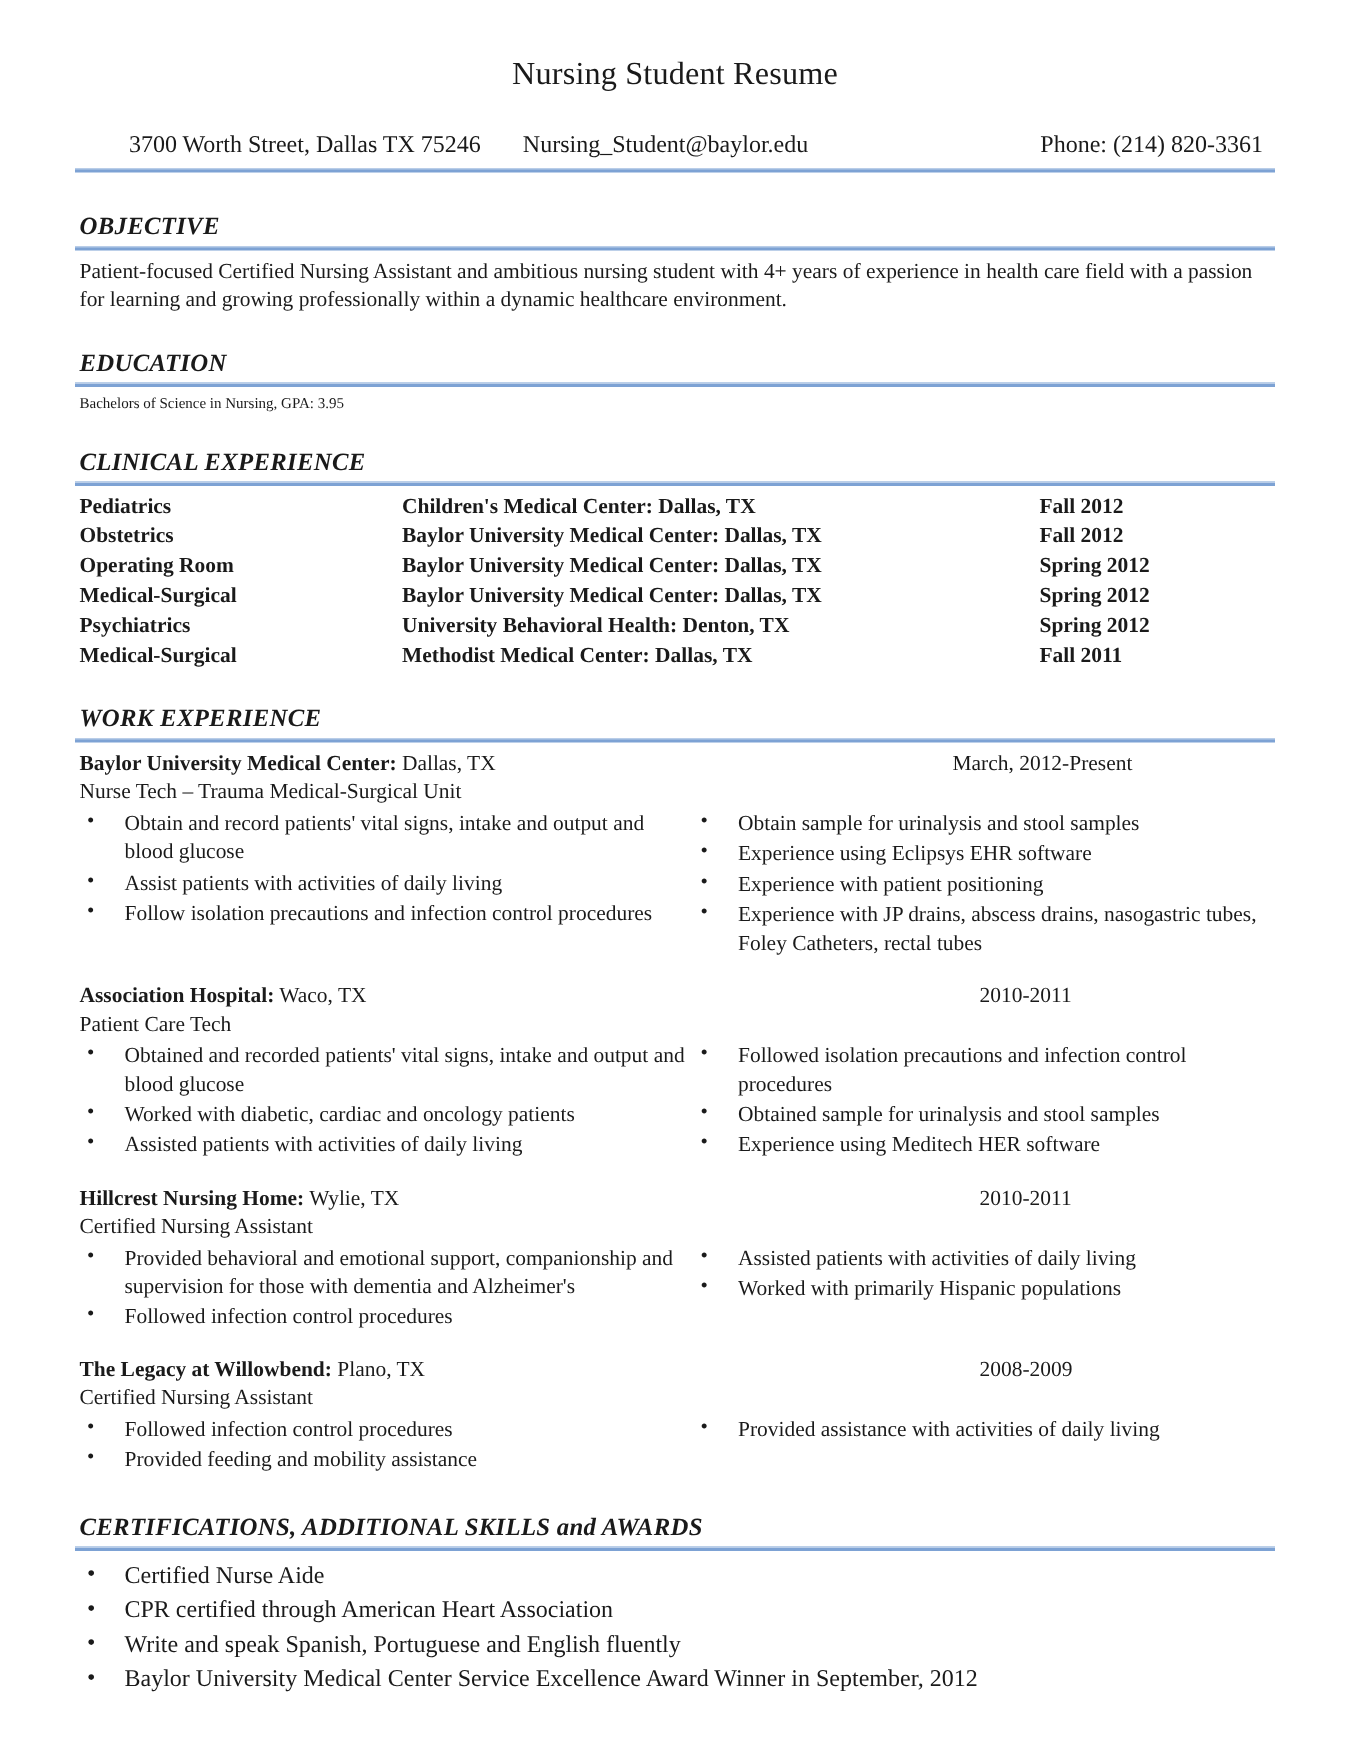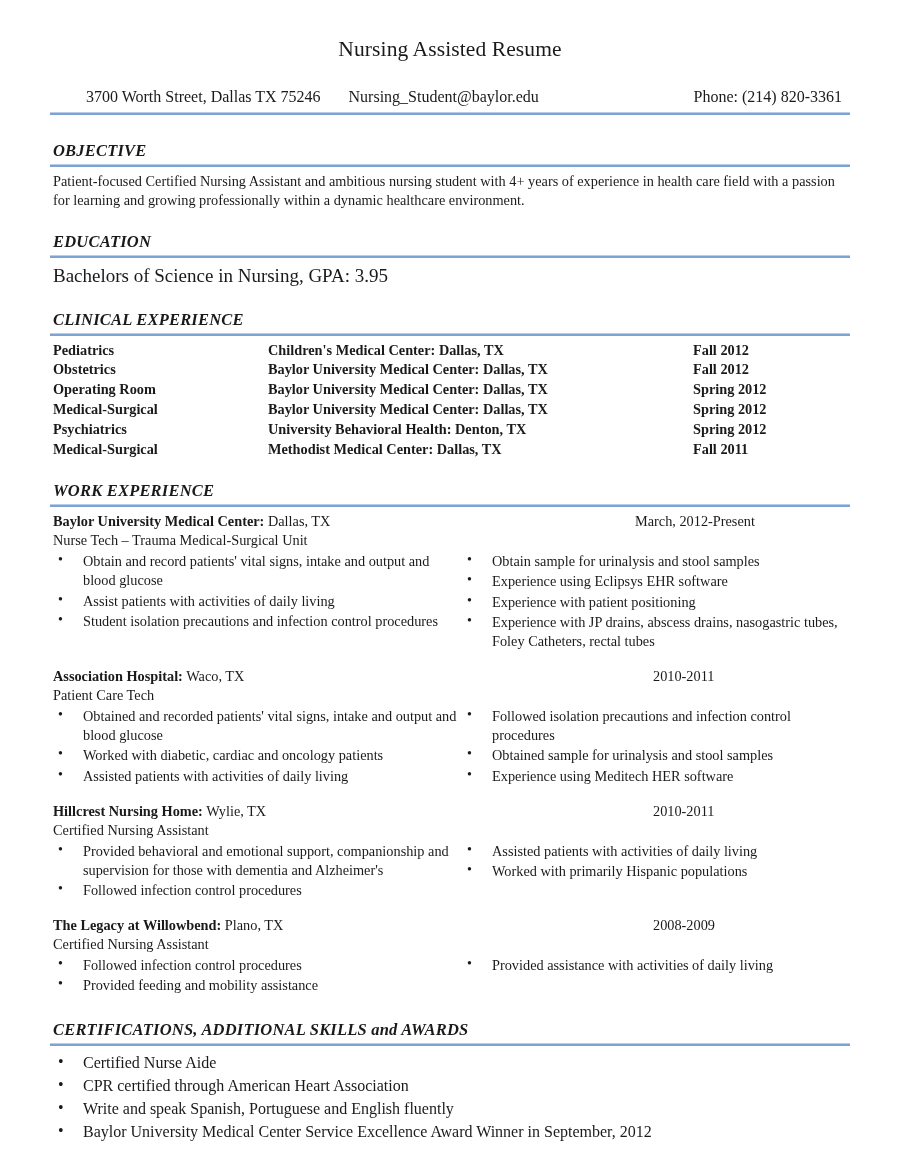--- a/index.html
+++ b/index.html
@@ -91,21 +91,21 @@
     position: relative;
   }
   .edu-line1 .bold { font-weight: bold; }
   .edu-date {
     position: absolute;
     left: 635px;
     top: 0;
     white-space: nowrap;
   }
   .edu-line2 {
-    font-size: 19px;
+    font-size: 10px;
     line-height: 1.34;
   }
 
   
   .clin-table {
     width: 100%;
     border-collapse: collapse;
     font-size: 14.3px;
     margin-top: 4px;
   }
@@ -191,21 +191,21 @@
     left: 8px;
     top: -1px;
   }
 </style>
 </head>
 <body>
 
 <div class="page">
 
   <div>
-    <div class="doc-title">Nursing Assisted Resume</div>
+    <div class="doc-title">Nursing Student Resume</div>
     <div class="contact-row">
       <span class="contact-left">3700 Worth Street, Dallas TX 75246</span>
       <span class="contact-email">Nursing_Student@baylor.edu</span>
       <span class="contact-phone">Phone: (214) 820-3361</span>
     </div>
     <div class="rule rule-head" style="background: rgb(125, 162, 212);"></div>
   </div>
 
   <div class="section sec-objective">
     <div class="section-title">OBJECTIVE</div>
@@ -265,21 +265,21 @@
     <div class="rule" style="background: rgb(125, 162, 212);"></div>
     <div id="jobs-container">
         <div class="job">
           <div class="job-head"><span class="bold">Baylor University Medical Center:</span><span> Dallas, TX</span><span class="job-date flush">March, 2012-Present</span></div>
           <div class="job-role">Nurse Tech – Trauma Medical-Surgical Unit</div>
           <div class="cols">
             <div class="col-l">
               <ul class="blist">
                 <li>Obtain and record patients' vital signs, intake and output and blood glucose</li>
                 <li>Assist patients with activities of daily living</li>
-                <li>Student isolation precautions and infection control procedures</li>
+                <li>Follow isolation precautions and infection control procedures</li>
               </ul>
             </div>
             <div class="col-r">
               <ul class="blist">
                 <li>Obtain sample for urinalysis and stool samples</li>
                 <li>Experience using Eclipsys EHR software</li>
                 <li>Experience with patient positioning</li>
                 <li>Experience with JP drains, abscess drains, nasogastric tubes, Foley Catheters, rectal tubes</li>
               </ul>
             </div>

